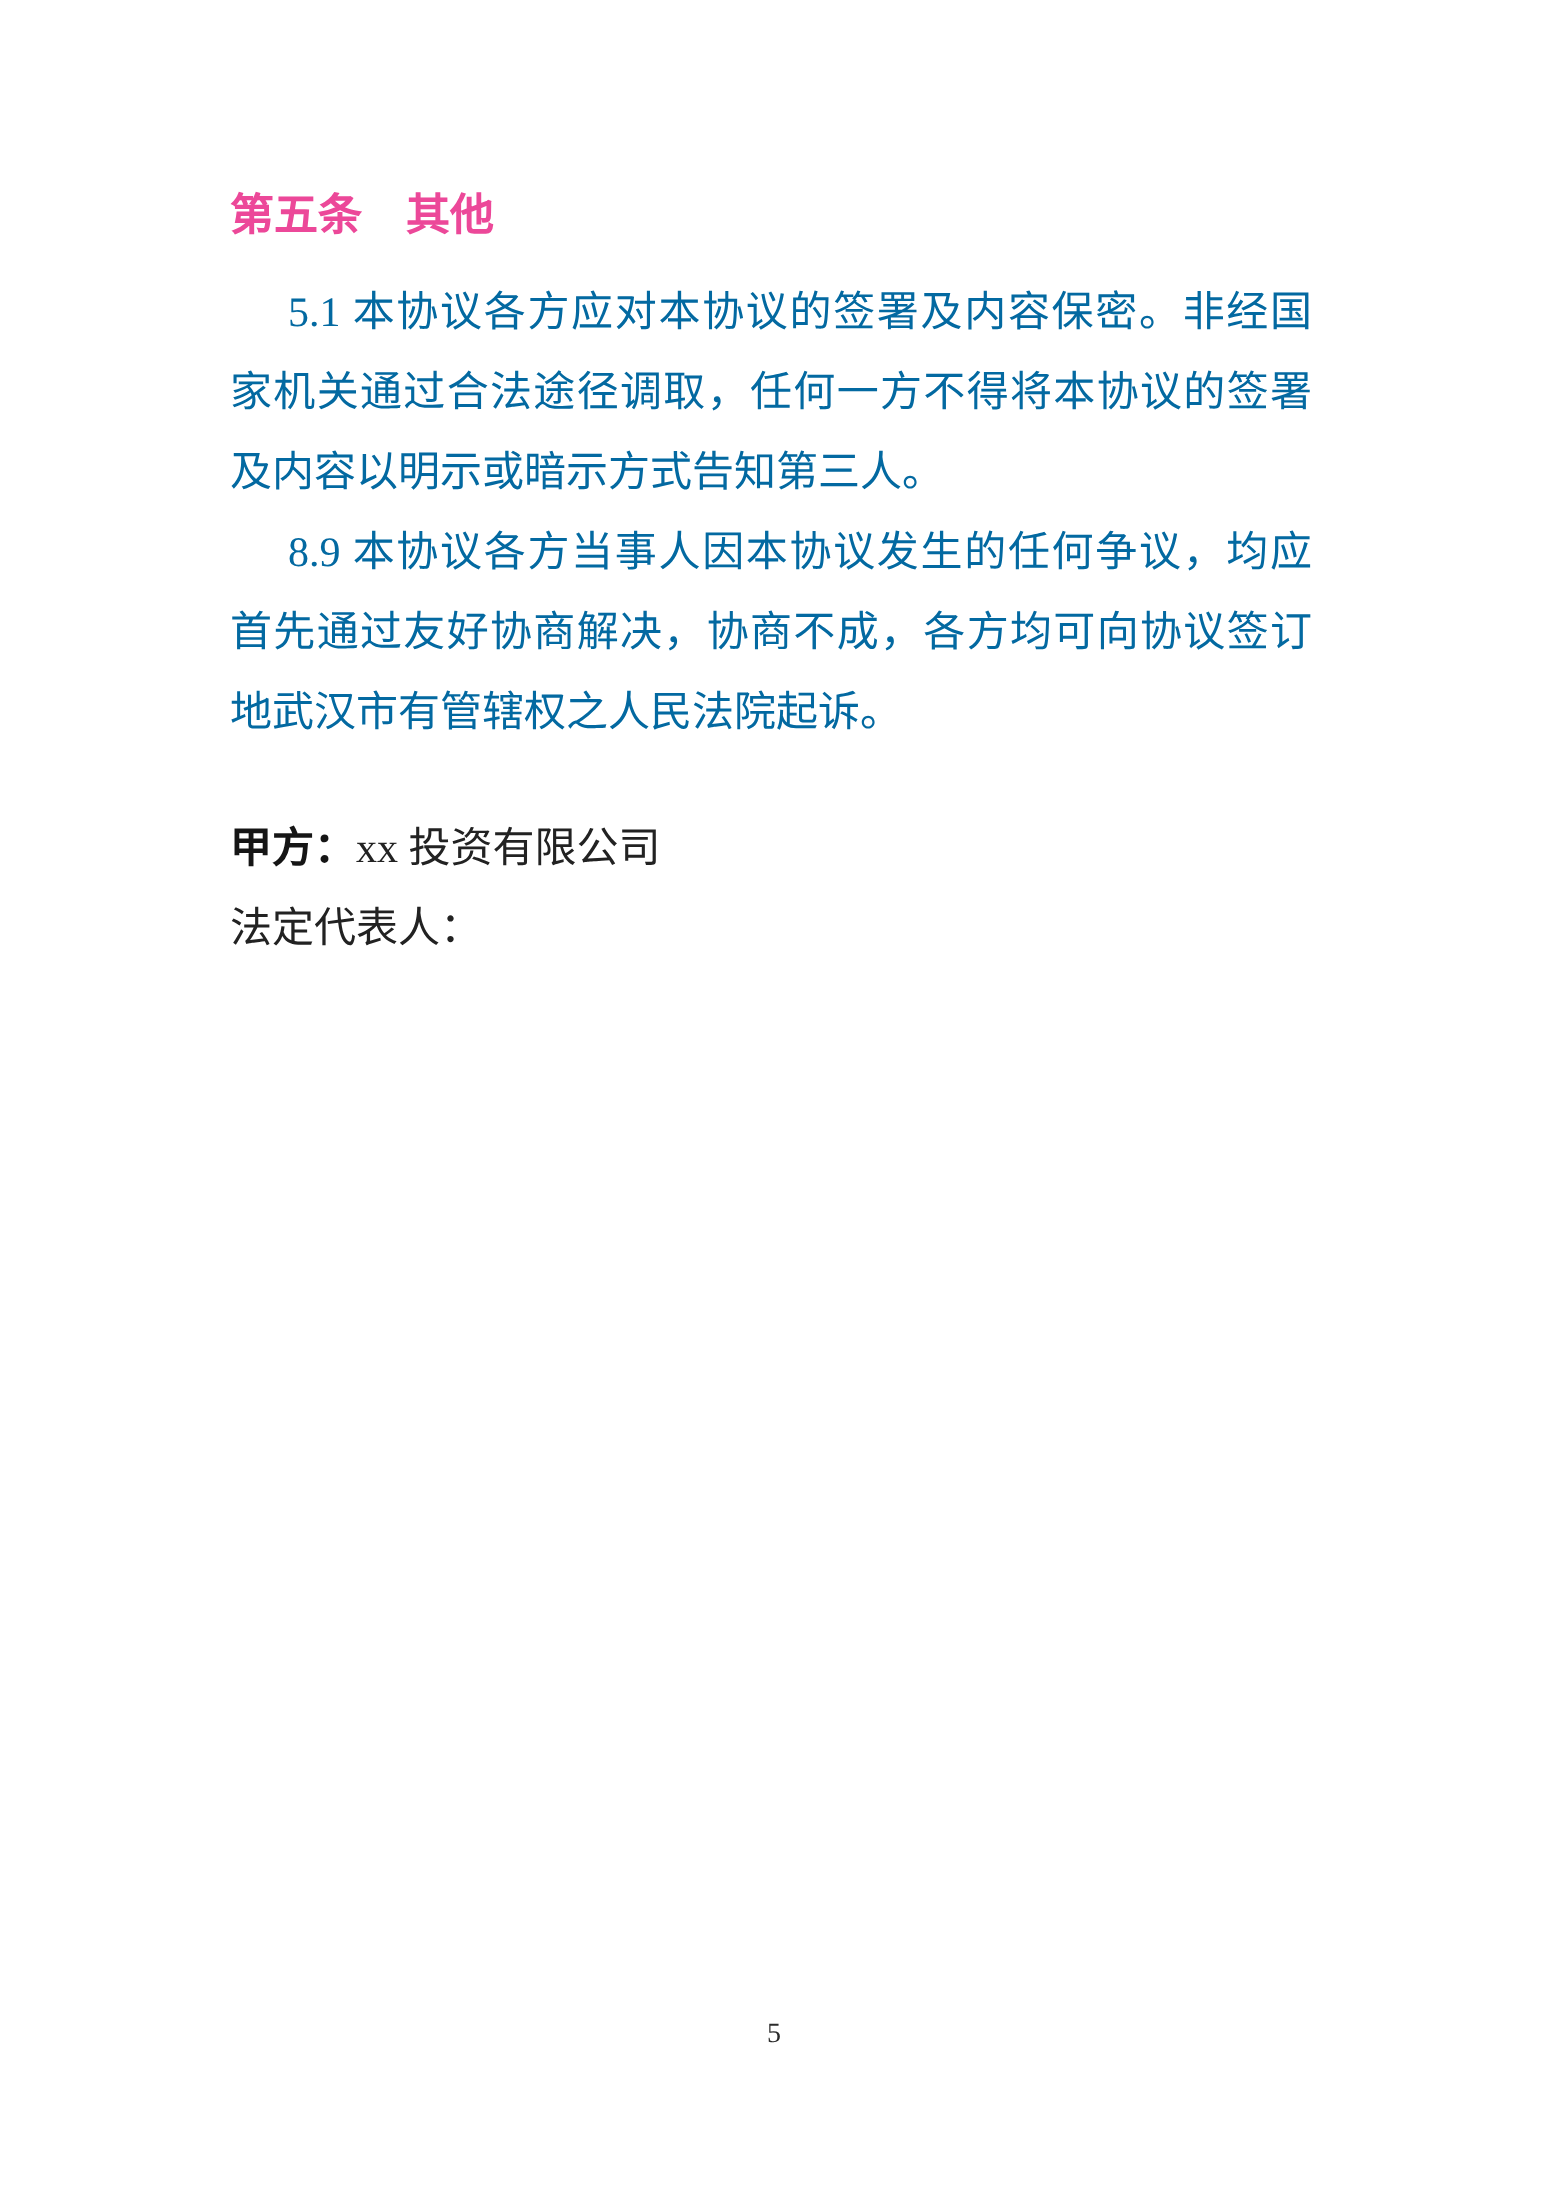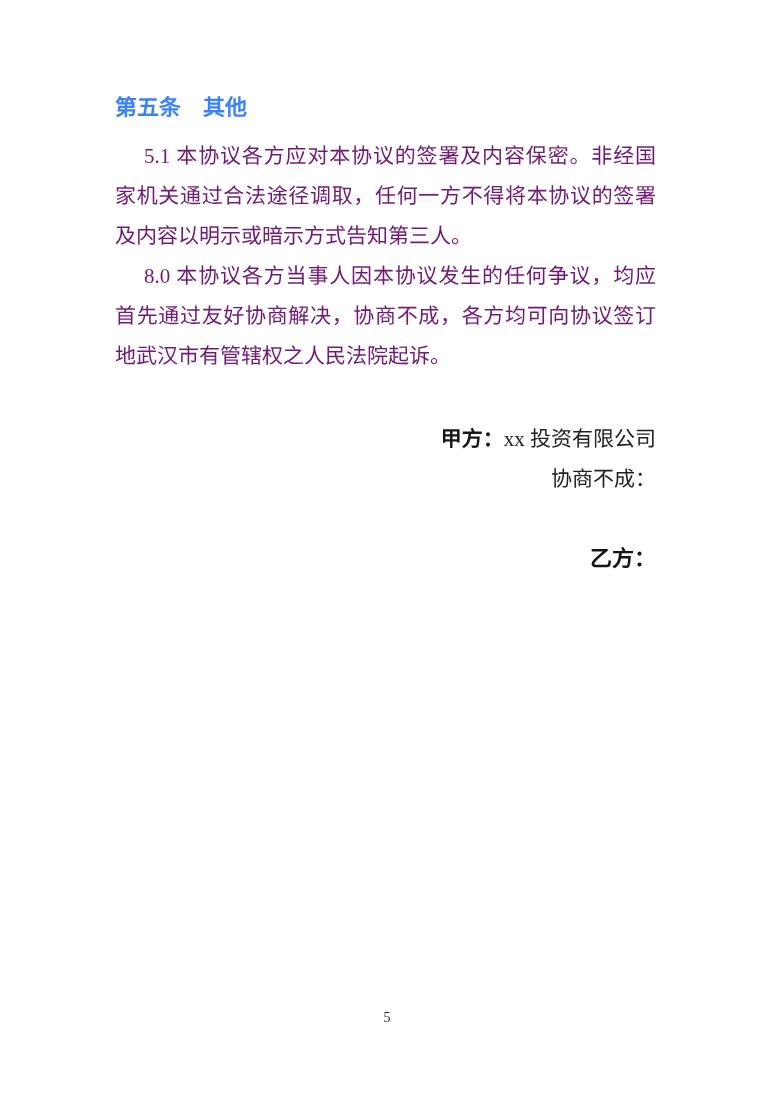--- a/index.html
+++ b/index.html
@@ -20,36 +20,35 @@
       position: absolute;
       left: 115px;
       top: 88px;
       width: 541px;
     }
     .heading {
       font-size: 22px;
       font-weight: bold;
       line-height: 40px;
       margin: 0 0 8px 0;
-      color: #3b82f6;
+      color: #ec4899;
     }
     .heading .heading-title {
       margin-left: 22px;
     }
     .body-para {
       font-size: 21px;
       line-height: 40px;
       margin: 0;
       text-indent: 29px;
       text-align: justify;
-      color: #701a75;
+      color: #0369a1;
     }
     .party-block {
-      margin-top: 43px;
-      text-align: right;
+      margin-top: 28px;
     }
     .party-line {
       font-size: 21px;
       line-height: 40px;
       margin: 0;
       color: #222222;
     }
     .bold {
       font-weight: bold;
       color: #151515;
@@ -73,27 +72,26 @@
 <body>
 
 <div class="page">
   <div class="content">
 
     <h1 class="heading"><span>第五条</span><span class="heading-title">其他</span></h1>
 
     <p class="body-para">5.1 本协议各方应对本协议的签署及内容保密。非经国家机关通过合法途径调取，任何一方不得将本协议的签署及内容以明示或暗示方式告知第三人。</p>
 
 
-    <p class="body-para">8.0 本协议各方当事人因本协议发生的任何争议，均应首先通过友好协商解决，协商不成，各方均可向协议签订地武汉市有管辖权之人民法院起诉。</p>
+    <p class="body-para">8.9 本协议各方当事人因本协议发生的任何争议，均应首先通过友好协商解决，协商不成，各方均可向协议签订地武汉市有管辖权之人民法院起诉。</p>
 
     <div class="party-block">
       <p class="party-line"><span class="bold">甲方：</span><span>xx 投资有限公司</span></p>
 
 
-      <p class="party-line">协商不成：</p>
+      <p class="party-line">法定代表人：</p>
 
-      <p class="party-line party-b bold">乙方：</p>
     </div>
 
   </div>
 
   <div class="page-number">5</div>
 </div>
 
 </body></html>

